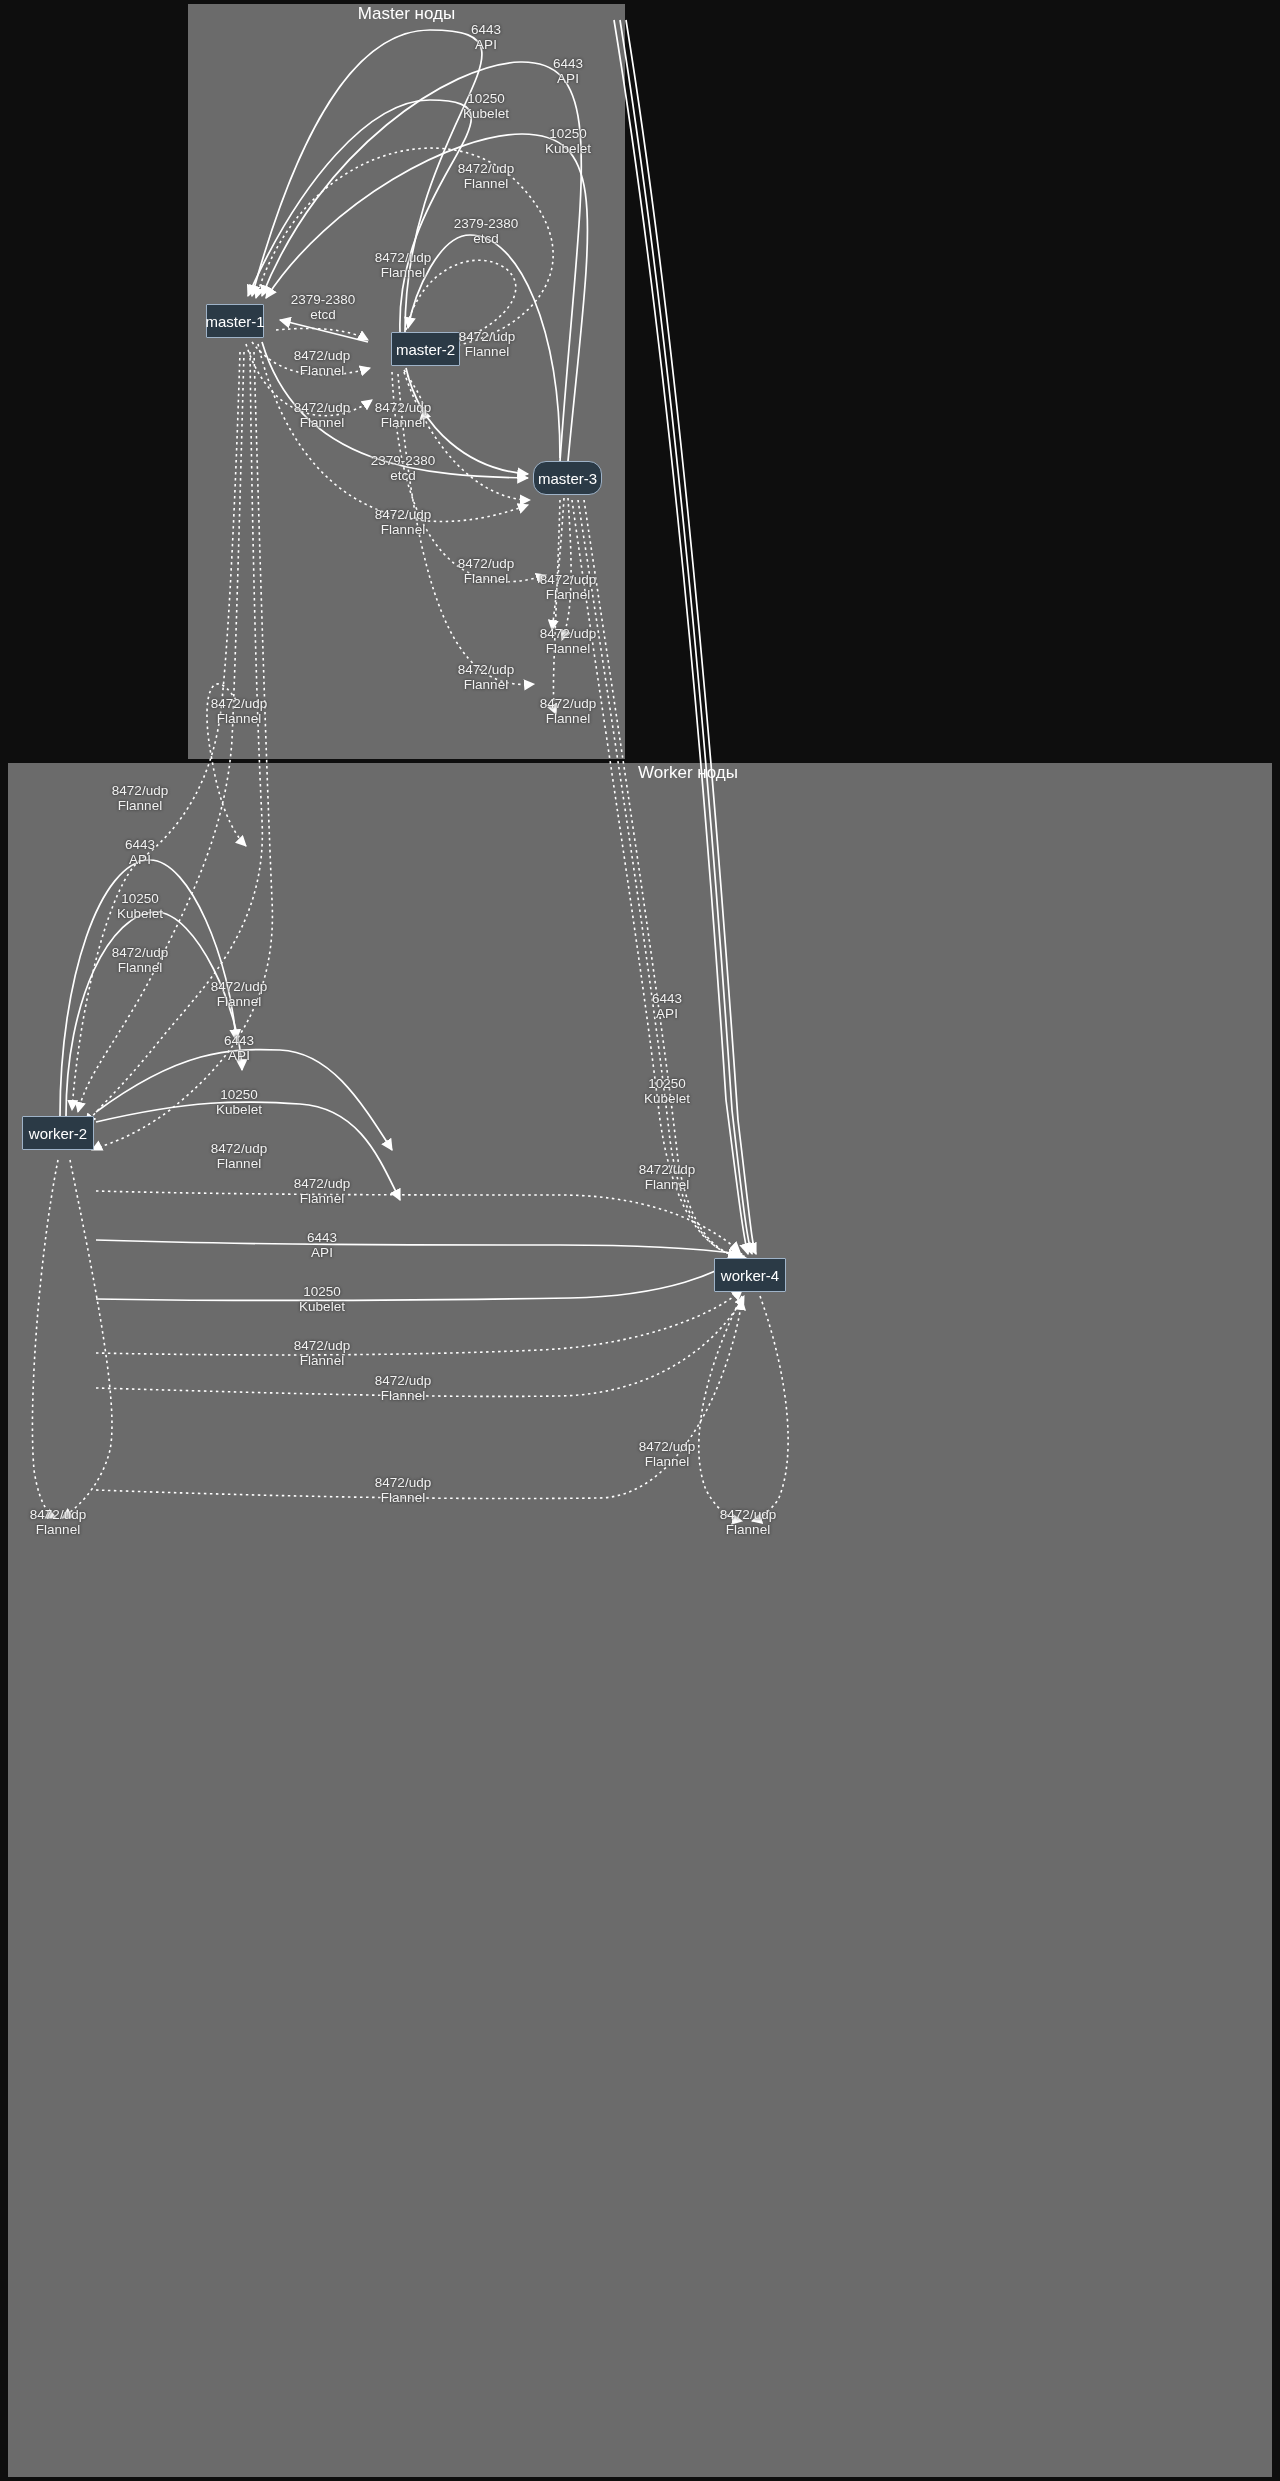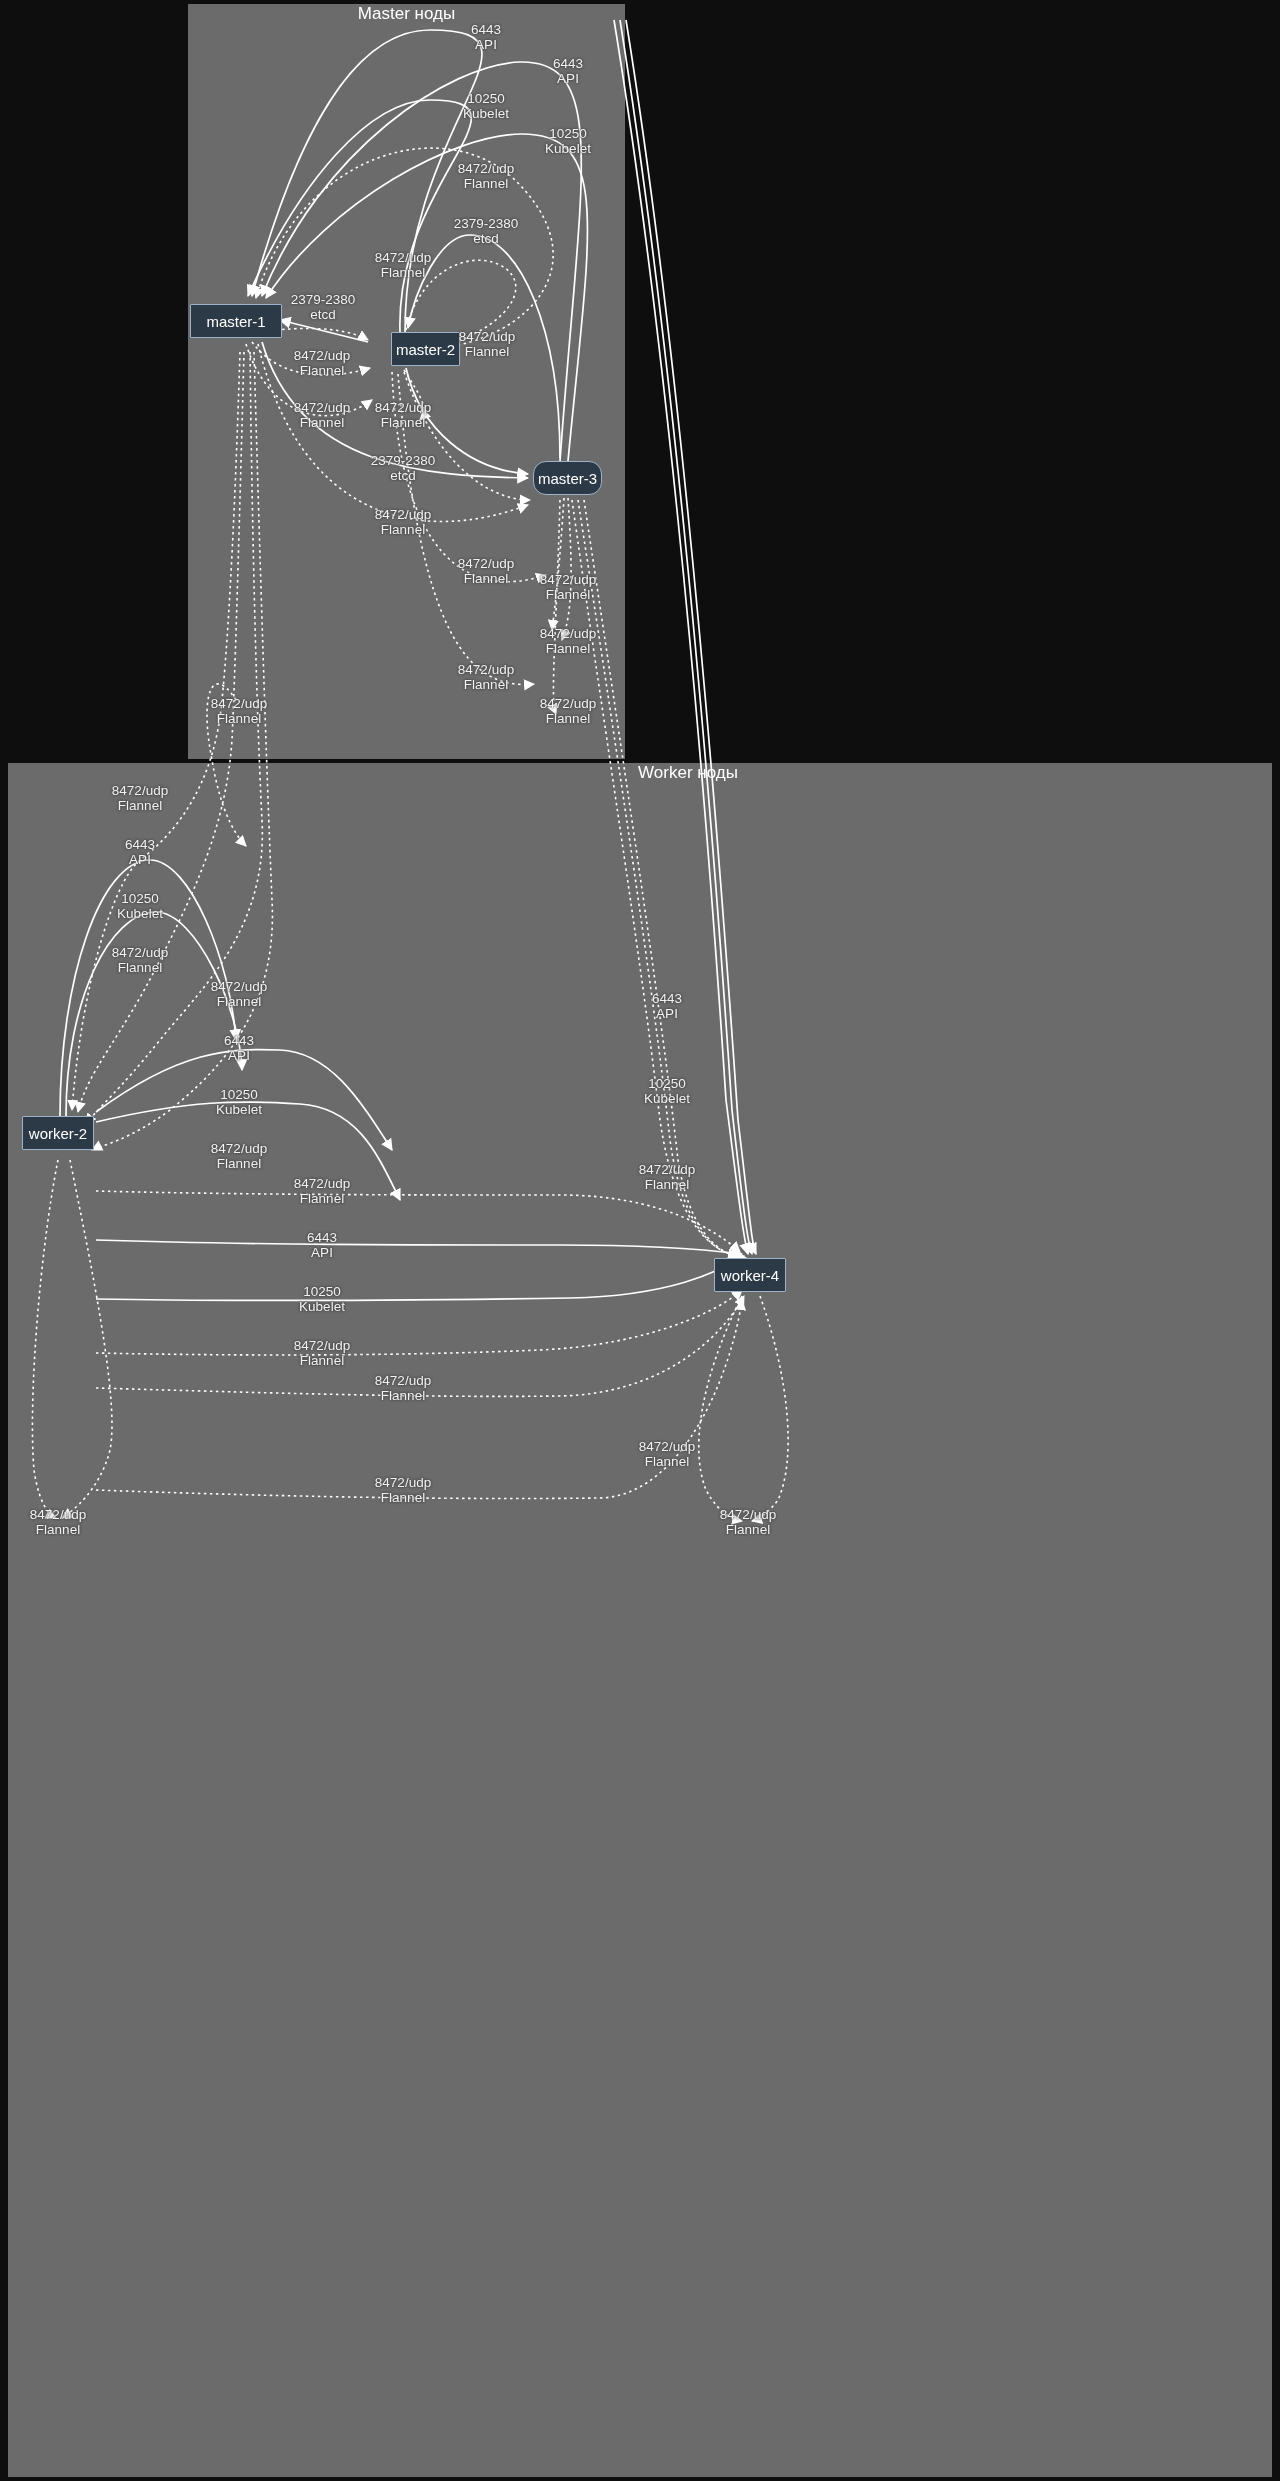--- a/index.html
+++ b/index.html
@@ -130,21 +130,21 @@
 
     <path d="M 572 500 C 600 700 640 950 660 1120 C 676 1230 716 1252 738 1256"></path>
     <path d="M 578 500 C 612 720 652 980 670 1140 C 684 1240 722 1254 742 1258"></path>
     <path d="M 584 500 C 620 740 660 1000 678 1160 C 692 1246 728 1256 746 1258"></path>
   </g>
 </svg>
 
 <div class="cluster-title" style="left:188px; top:4px; width:437px;">Master ноды</div>
 <div class="cluster-title" style="left:8px; top:763px; width:1264px;padding-left:48px;">Worker ноды</div>
 
-<div class="node-box" style="left:190px; top:304px; width:92px; height:34px;">master-1</div>
+<div class="node-box" style="left:206px; top:304px; width:58px; height:34px;">master-1</div>
 <div class="node-box" style="left:371px; top:332px; width:69px; height:34px;margin-left:20px;">master-2</div>
 <div class="node-box" style="left:533px; top:461px; width:69px; height:34px;border-radius:13px;">master-3</div>
 <div class="node-box" style="left:22px; top:1116px; width:72px; height:34px;">worker-2</div>
 <div class="node-box" style="left:714px; top:1258px; width:72px; height:34px;">worker-4</div>
 
 <div id="edge-labels">
     <div class="edge-label" style="left: 486px; top: 37px;"><span>6443</span><span class="l2">API</span></div>
     <div class="edge-label" style="left: 568px; top: 71px;"><span>6443</span><span class="l2">API</span></div>
     <div class="edge-label" style="left: 486px; top: 106px;"><span>10250</span><span class="l2">Kubelet</span></div>
     <div class="edge-label" style="left: 568px; top: 141px;"><span>10250</span><span class="l2">Kubelet</span></div>

